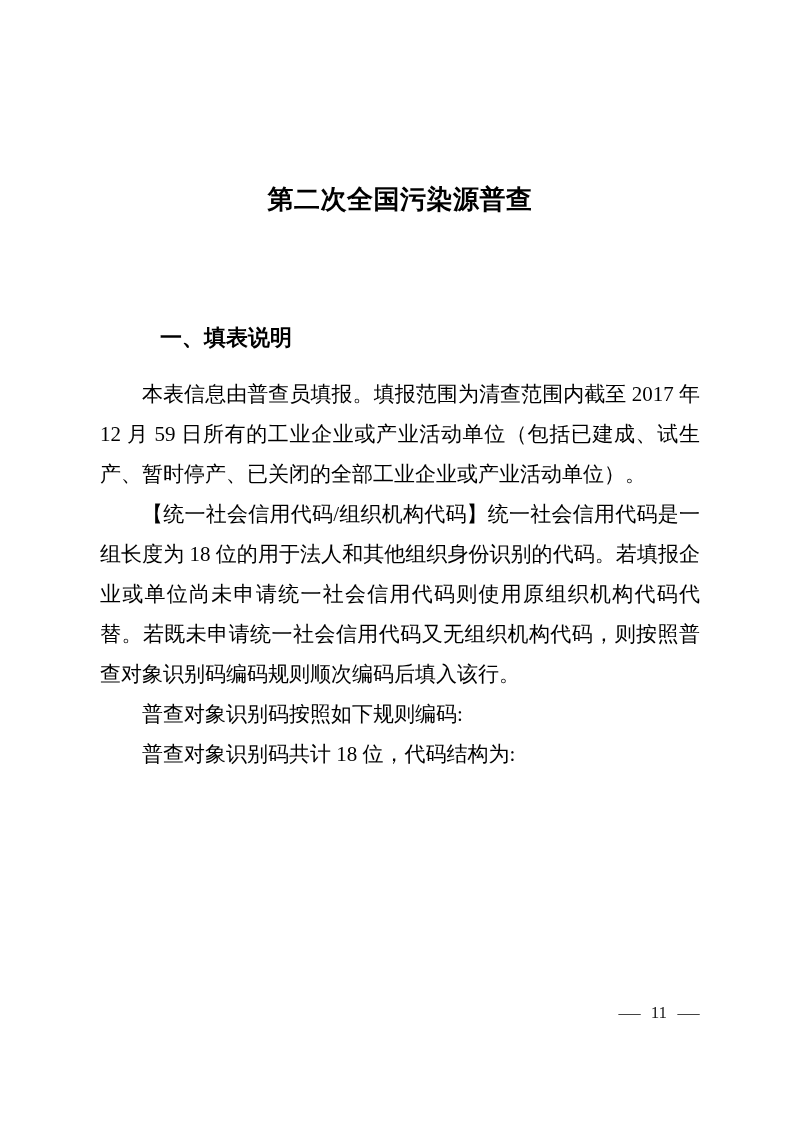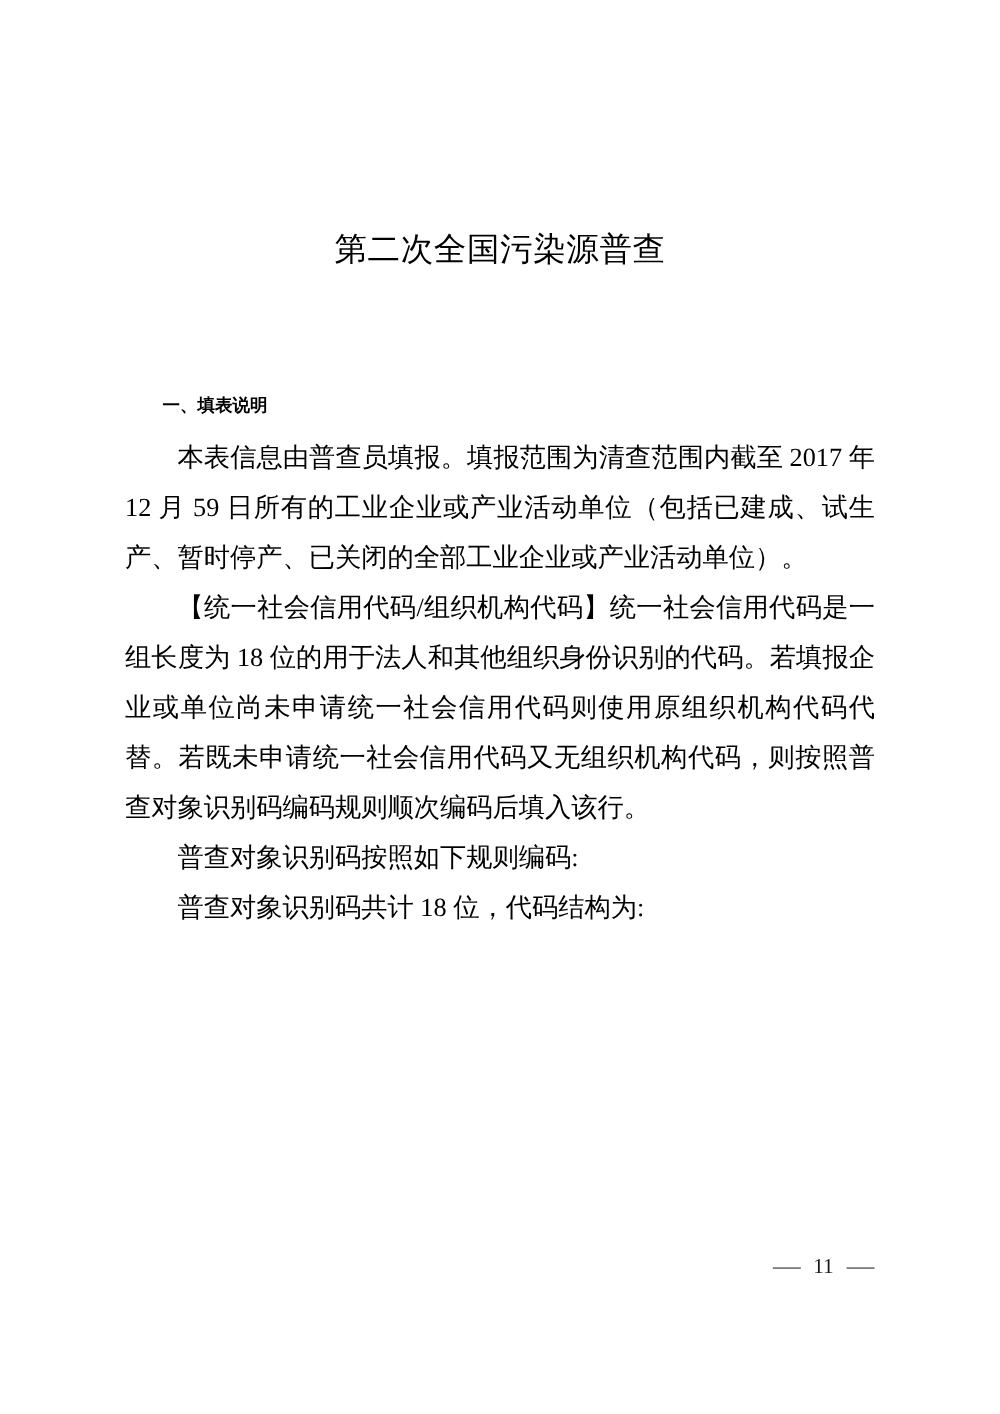--- a/index.html
+++ b/index.html
@@ -16,40 +16,40 @@
     font-family: "Liberation Serif", "DejaVu Serif", serif;
     overflow: hidden;
   }
   .title-block {
     position: absolute;
     top: 178px;
     left: 0;
     width: 100%;
     text-align: center;
     font-family: "Liberation Sans", "DejaVu Sans", sans-serif;
-    font-weight: 400;
+    font-weight: 700;
     font-size: 26px;
     line-height: 43px;
     letter-spacing: 0.5px;
   }
   .content {
     position: absolute;
     top: 302px;
     left: 100px;
     width: 600px;
     font-size: 21px;
     line-height: 40px;
     text-align: justify;
     text-justify: inter-ideograph;
   }
   .content h2 {
-    margin: 2px;
+    margin: 16px;
     padding: 0;
     font-family: "Liberation Sans", "DejaVu Sans", sans-serif;
-    font-size: 14px;
+    font-size: 22px;
     font-weight: 700;
     line-height: 40px;
     text-indent: 2em;
     text-align: left;
   }
   .content p {
     margin: 0;
     padding: 0;
     text-indent: 2em;
   }

